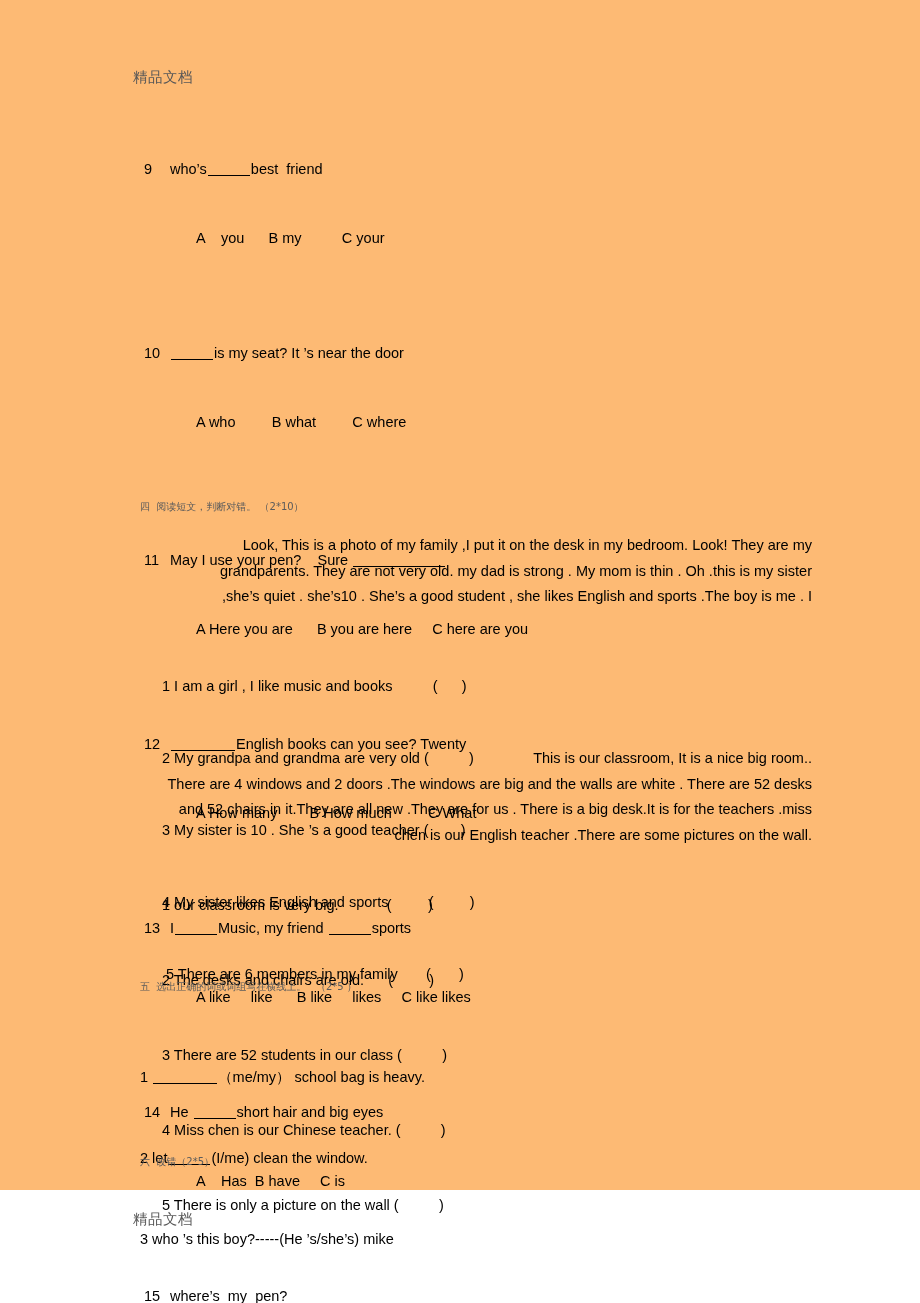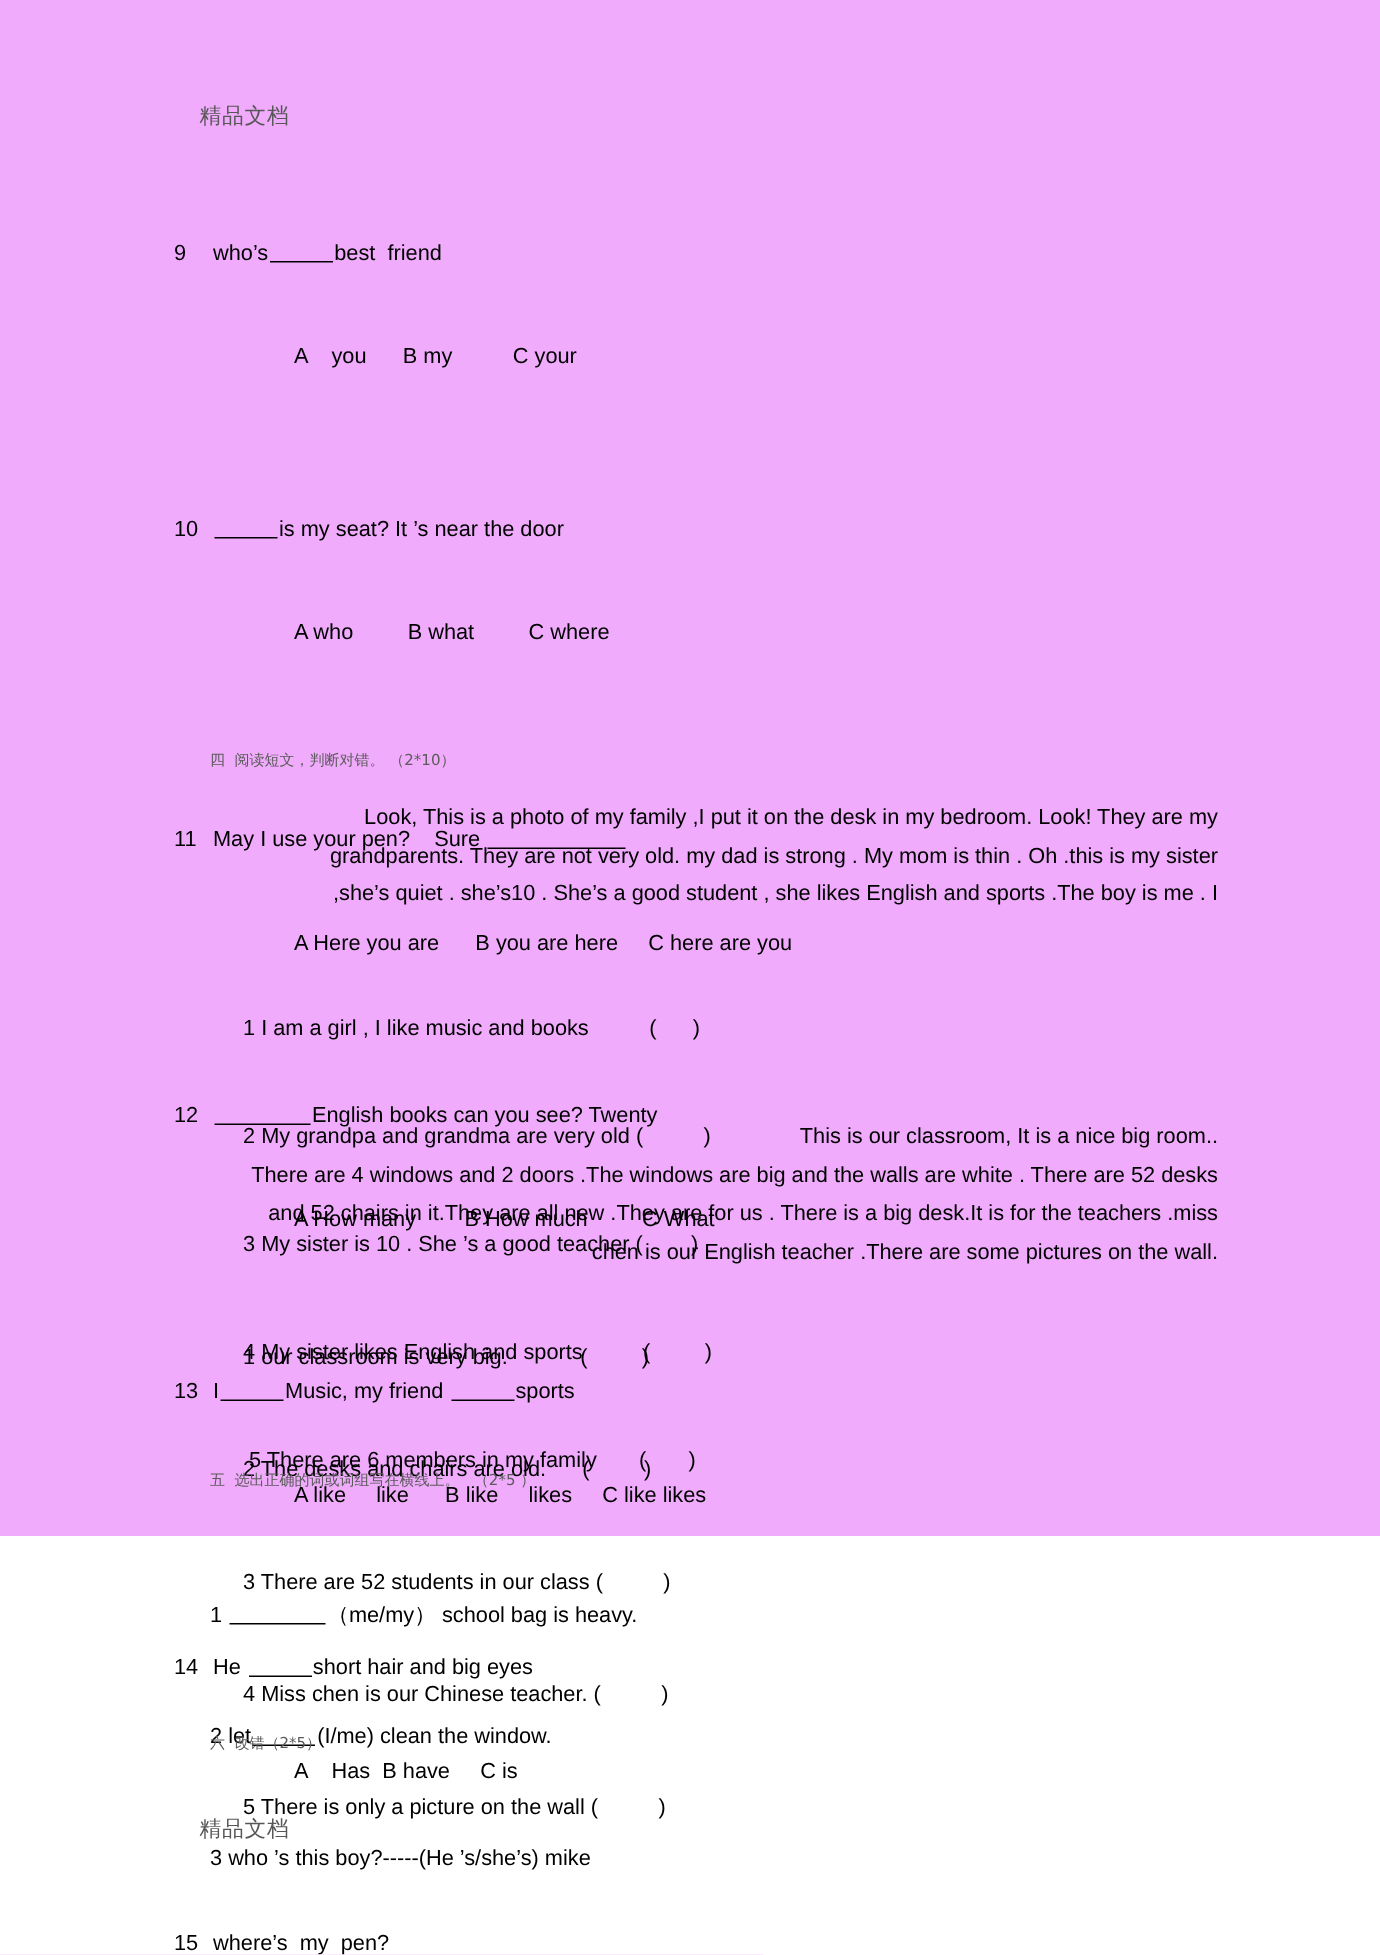--- a/index.html
+++ b/index.html
@@ -12,22 +12,22 @@
     width: 920px;
     height: 1303px;
     font-family: "Liberation Sans", "DejaVu Sans", sans-serif;
     color: #000000;
     position: relative;
     overflow: hidden;
   }
   .page {
     position: relative;
     width: 920px;
-    height: 1024px;
-    background: #f0abfc;
+    height: 1190px;
+    background: #fdba74;
   }
 
   
   .doc-mark {
     position: absolute;
     left: 133px;
     font-family: "DejaVu Sans", "Liberation Sans", sans-serif;
     font-size: 14.5px;
     color: #575757;
     letter-spacing: 0.5px;
@@ -46,20 +46,21 @@
   .mc-item {
     position: relative;
     font-size: 14.5px;
     line-height: 23px;
     color: #000;
     white-space: pre;
   }
   .q-stem {
     padding-left: 116px;
     white-space: pre;
+    margin-left: 28px;
   }
   .q-stem .qnum {
     display: inline-block;
     width: 26px;
   }
   .q-opts {
     padding-left: 196px;
     white-space: pre;
   }
   .gap-s {

